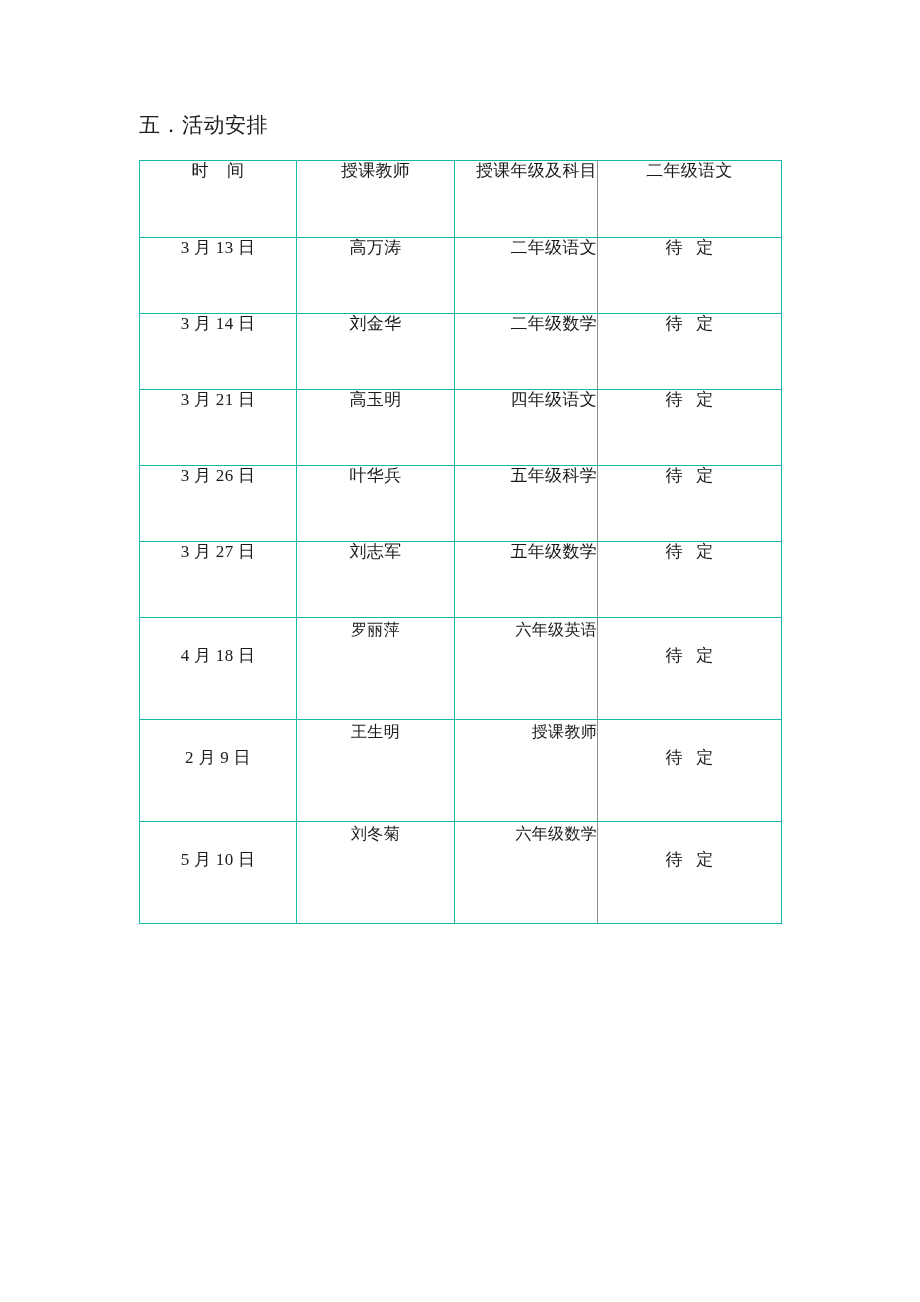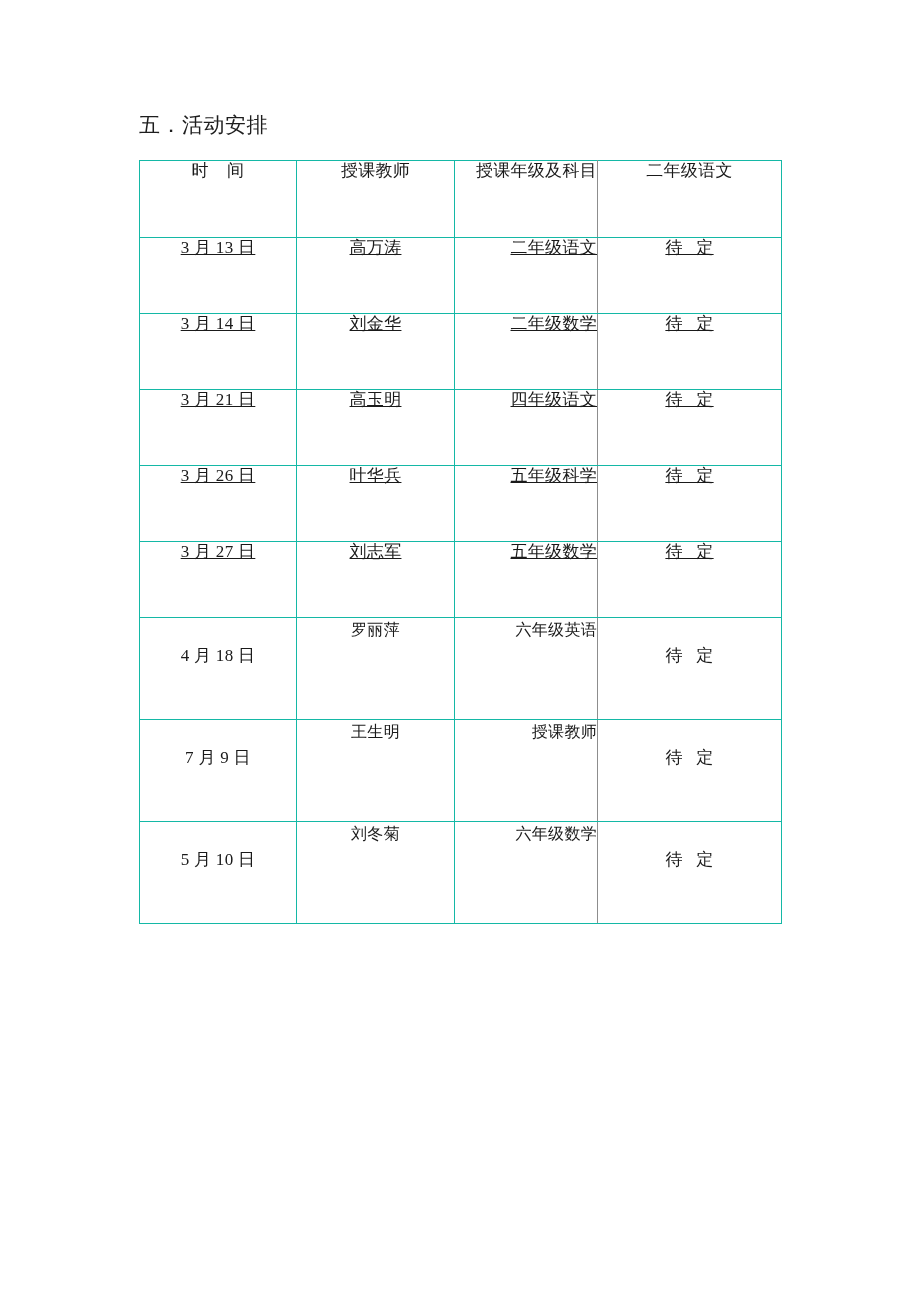--- a/index.html
+++ b/index.html
@@ -77,21 +77,20 @@
   
   .body-row td {
     height: 75px;
   }
   .cell-sm {
     font-size: 17px;
     line-height: 20px;
     padding-top: 24px;
     white-space: pre;
     letter-spacing: 0.3px;
-    text-decoration: underline;
   }
 
   
   .body-row-lg td {
     height: 75px;
   }
   .cell-lg {
     font-size: 16px;
     line-height: 24px;
     padding-top: 24px;
@@ -166,21 +165,21 @@
         <td class="cell-sm">五年级数学</td>
         <td class="cell-sm">待   定</td>
       </tr>
       <tr class="body-row body-row-lg">
         <td class="cell-lg num">4 月 18 日</td>
         <td class="cell-lg">罗丽萍</td>
         <td class="cell-lg">六年级英语</td>
         <td class="cell-lg wait">待   定</td>
       </tr>
       <tr class="body-row body-row-lg">
-        <td class="cell-lg num">7 月 9 日</td>
+        <td class="cell-lg num">2 月 9 日</td>
         <td class="cell-lg">王生明</td>
         <td class="cell-lg">授课教师</td>
         <td class="cell-lg wait">待   定</td>
       </tr>
       <tr class="body-row body-row-lg">
         <td class="cell-lg num">5 月 10 日</td>
         <td class="cell-lg">刘冬菊</td>
         <td class="cell-lg">六年级数学</td>
         <td class="cell-lg wait">待   定</td>
       </tr>

